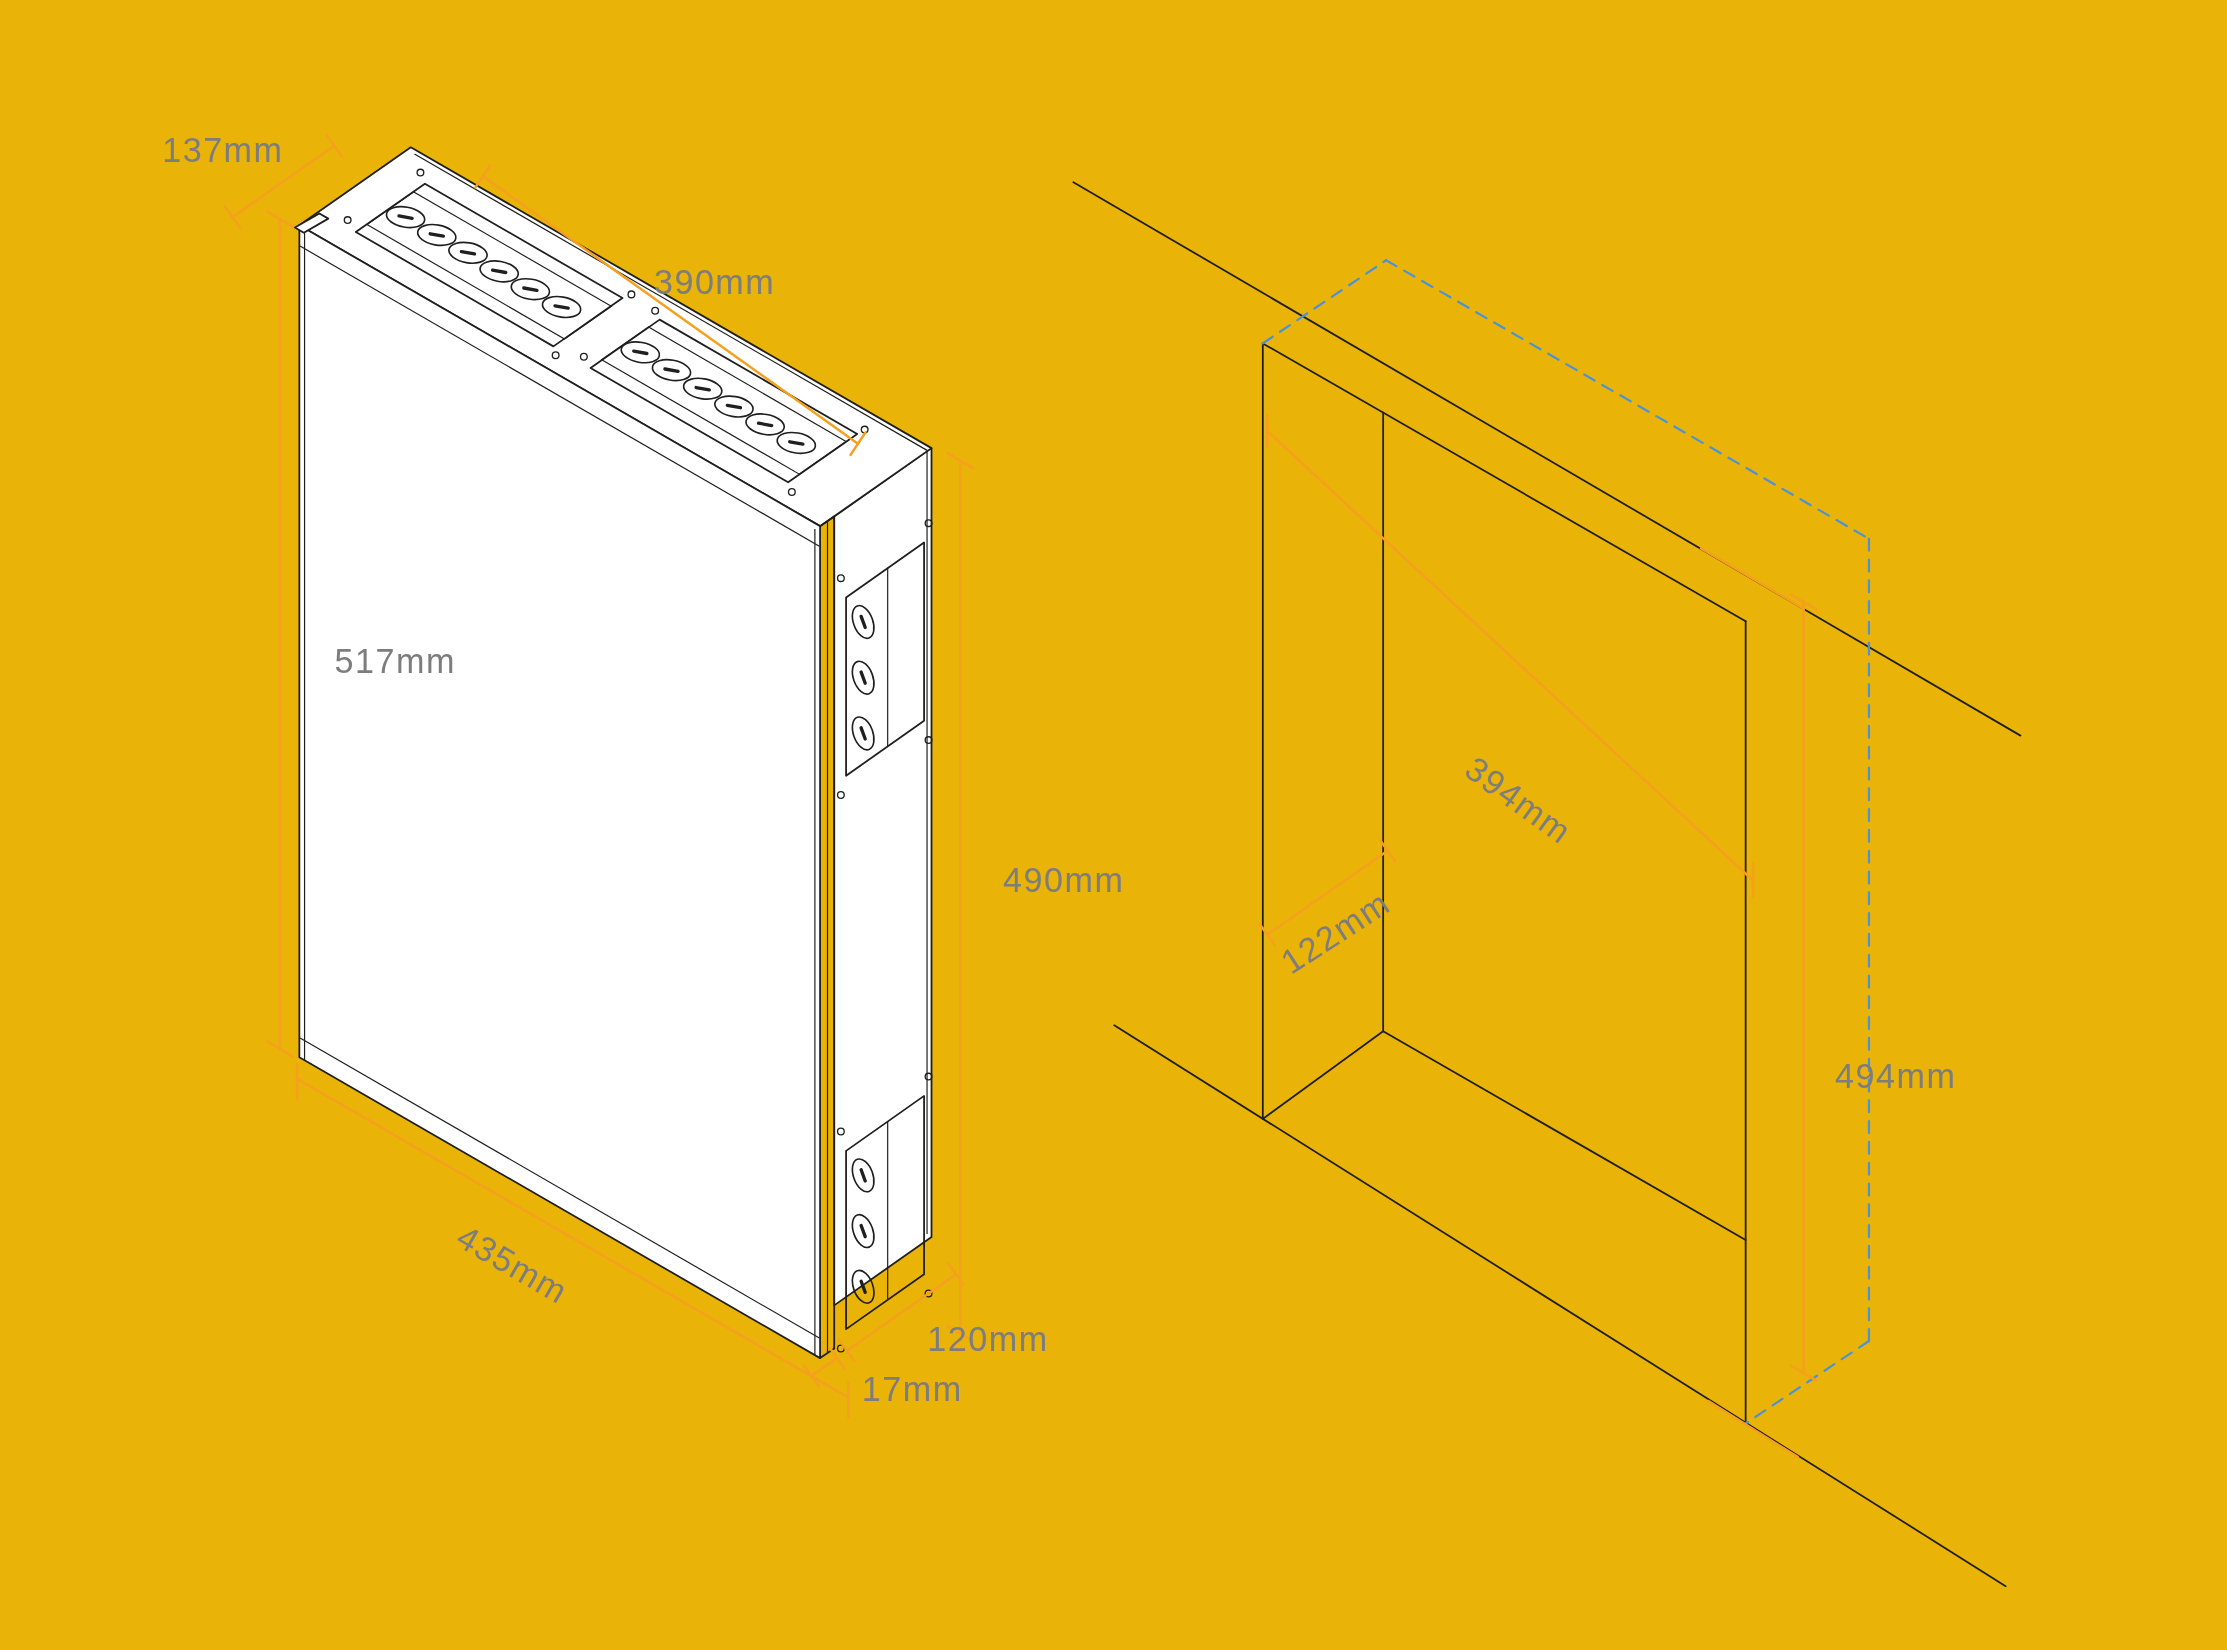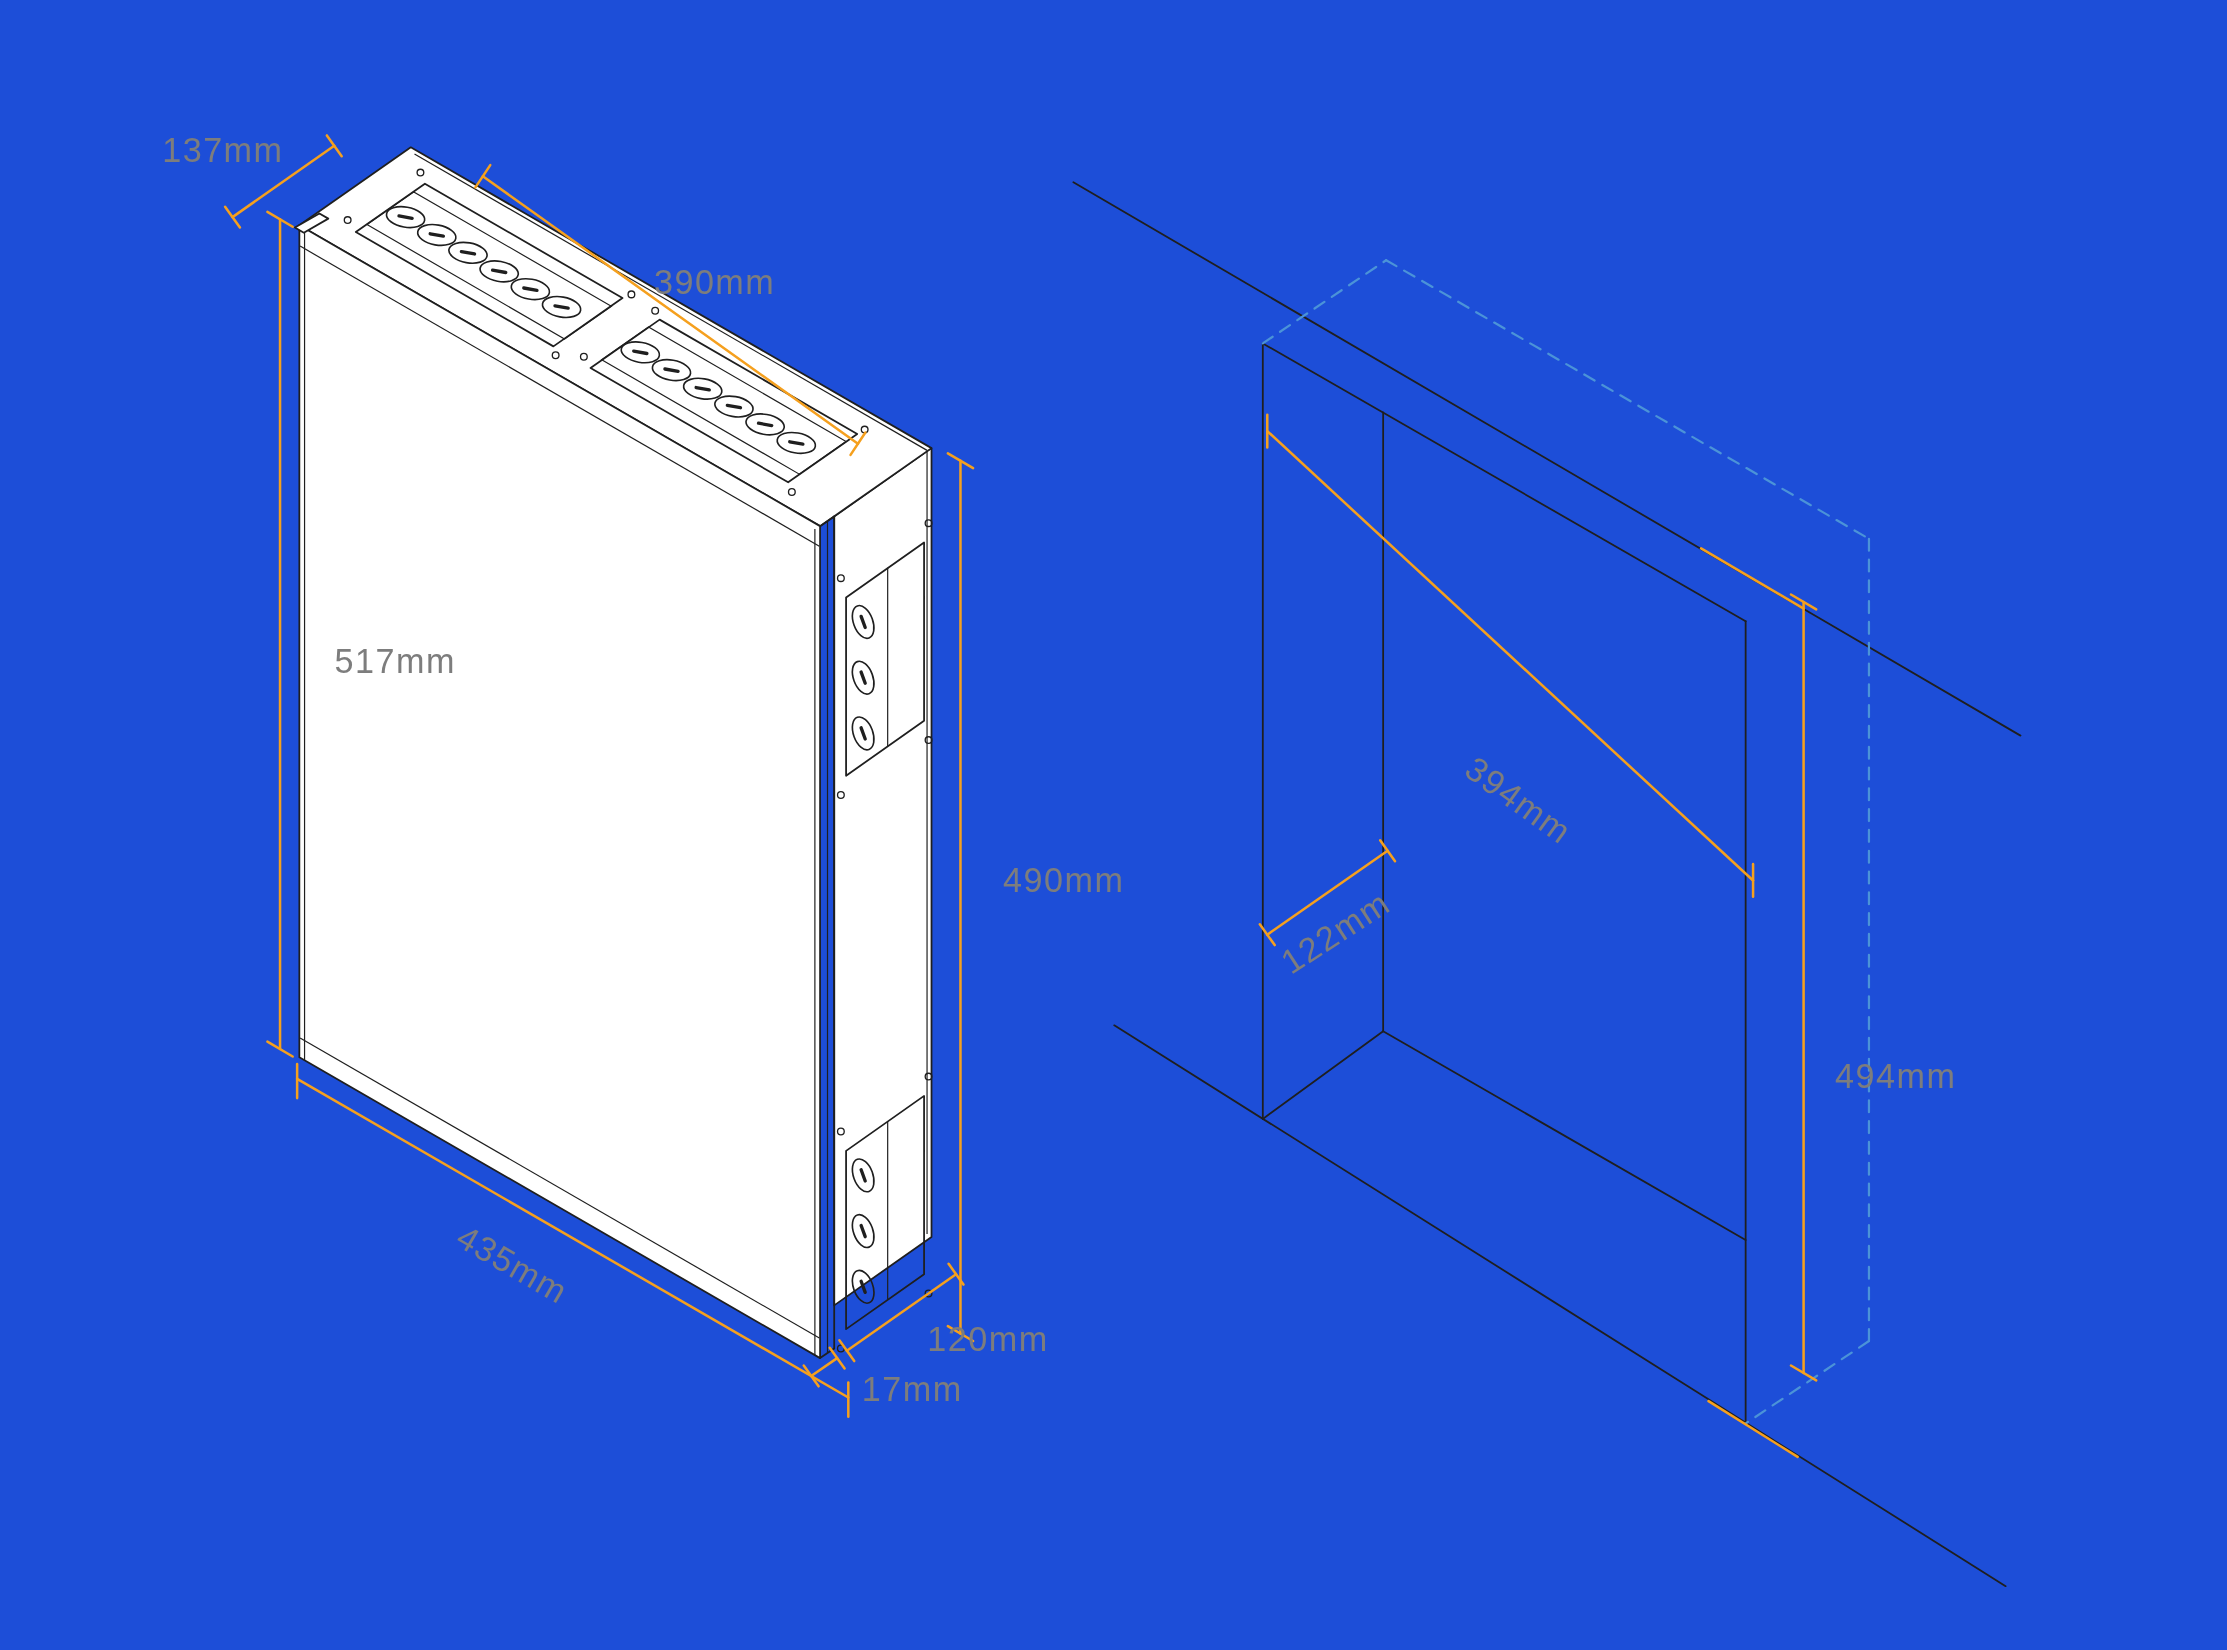--- a/index.html
+++ b/index.html
@@ -1,16 +1,16 @@
 <!DOCTYPE html>
 <html style="font-size:12px"><head>
 <meta charset="utf-8">
 <style>
   html,body{margin:0;padding:0;background:#ffffff;}
-  .stage{position:relative;width:2227px;height:1651px;background:#1d4ed8;overflow:hidden;}
+  .stage{position:relative;width:2227px;height:1651px;background:#eab308;overflow:hidden;}
   svg{position:absolute;left:0;top:0;}
   text{font-family:"Liberation Sans", sans-serif;font-size:46px;letter-spacing:2px;fill:#7d7d7d;}
   .blk{stroke:#1f1f1f;stroke-width:2.4;fill:none;stroke-linecap:round;stroke-linejoin:round;}
   .blkthin{stroke:#1f1f1f;stroke-width:1.6;fill:none;}
   .fillw{fill:#ffffff;stroke:#1f1f1f;stroke-width:2.4;stroke-linejoin:round;}
   .dim{stroke:#f5a01e;stroke-width:3.4;fill:none;stroke-linecap:round;}
   .dash{stroke:#4b93d8;stroke-width:3;fill:none;stroke-dasharray:16 12;stroke-linecap:round;}
   .hole{fill:none;stroke:#1f1f1f;stroke-width:2.2;}
   .slot{stroke:#1f1f1f;stroke-width:4.5;stroke-linecap:round;}
   .screw{fill:none;stroke:#1f1f1f;stroke-width:1.8;}

